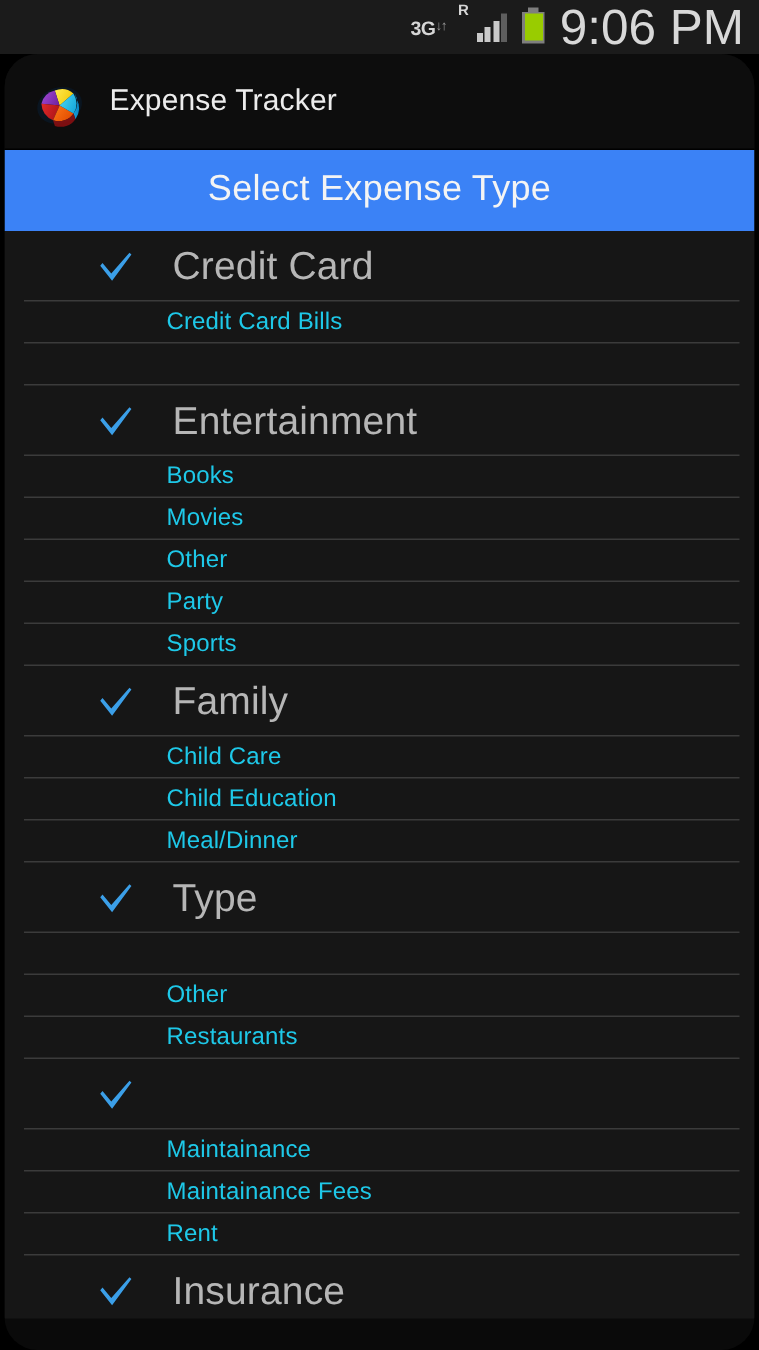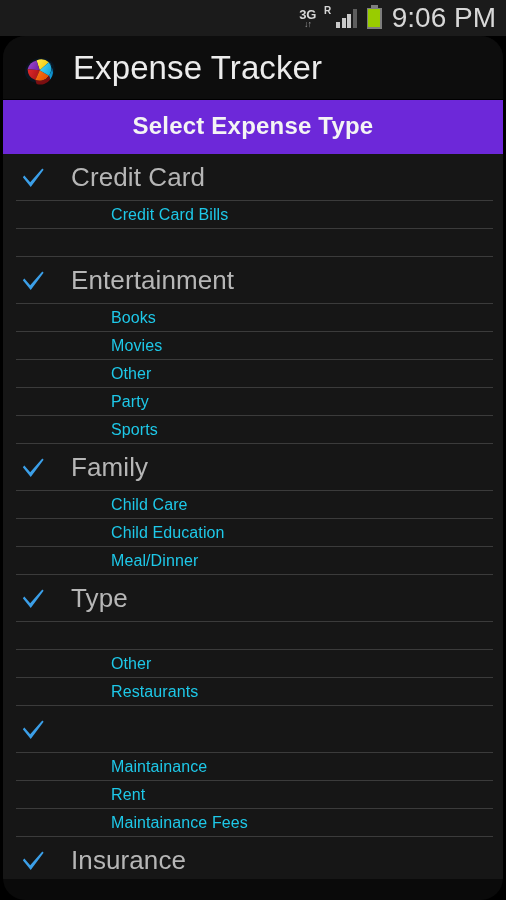--- a/index.html
+++ b/index.html
@@ -28,21 +28,21 @@
     padding-right: 10px;
     box-sizing: border-box;
   }
   .status-right {
     display: flex;
     align-items: center;
     gap: 7px;
   }
   .net-block {
     display: flex;
-    flex-direction: column;
+    flex-direction: row;
     align-items: center;
     line-height: 1;
     margin-right: 1px;
   }
   .net-label {
     font-size: 13px;
     font-weight: bold;
     color: #d6d6d6;
     letter-spacing: -0.3px;
   }
@@ -89,21 +89,21 @@
     top: -3px; left: 4px;
     width: 7px; height: 3px;
     background: #7e7e7e;
   }
   .battery-fill {
     width: 100%;
     height: 100%;
     background: #99cc00;
   }
   .clock {
-    font-size: 28px;
+    font-size: 33px;
     color: #d8d8d8;
     letter-spacing: 0px;
     margin-left: 3px;
     font-weight: normal;
   }
 
   
   .app-window {
     position: absolute;
     top: 36px;
@@ -125,48 +125,49 @@
     box-sizing: border-box;
     border-bottom: 1px solid #000;
   }
   .app-logo {
     width: 40px;
     height: 40px;
     flex: 0 0 40px;
     margin-right: 14px;
   }
   .app-title {
-    font-size: 33px;
+    font-size: 20px;
     color: #ececec;
     font-weight: normal;
     letter-spacing: 0.1px;
   }
 
   .screen-title {
     text-align: center;
     font-size: 24px;
-    font-weight: bold;
+    font-weight: normal;
     color: #f4f4f4;
-    background: #6d28d9;
+    background: #3b82f6;
     padding: 12px 0 14px 0;
     letter-spacing: 0.2px;
   }
 
   .list {
     background: #161616;
     height: 725px;
     overflow: hidden;
   }
 
   .group-row {
     position: relative;
     height: 47px;
     display: flex;
     align-items: center;
     box-sizing: border-box;
+    padding-left: 44px;
   }
   .check-icon {
     width: 26px;
     height: 26px;
     margin-left: 17px;
     margin-right: 0;
     flex: 0 0 26px;
   }
   .group-label {
     margin-left: 25px;
@@ -356,27 +357,27 @@
         <svg class="check-icon" viewBox="0 0 24 24">
           <path d="M2.6 11.2 L4.0 9.6 L9.4 16.0 L20.6 3.2 L21.8 4.3 L9.9 20.4 Z" fill="#3b9fe8"></path>
         </svg>
         <div class="divider"></div>
       </div>
       <div class="child-row">
         <span class="child-label">Maintainance</span>
         <div class="divider"></div>
       </div>
       <div class="child-row">
+        <span class="child-label">Maintainance Fees</span>
+        <div class="divider"></div>
+      </div>
+      <div class="child-row">
         <span class="child-label">Rent</span>
         <div class="divider"></div>
       </div>
-      <div class="child-row">
-        <span class="child-label">Maintainance Fees</span>
-        <div class="divider"></div>
-      </div>
       <div class="group-row">
         <svg class="check-icon" viewBox="0 0 24 24">
           <path d="M2.6 11.2 L4.0 9.6 L9.4 16.0 L20.6 3.2 L21.8 4.3 L9.9 20.4 Z" fill="#3b9fe8"></path>
         </svg>
         <span class="group-label">Insurance</span>
       </div>
     </div>
 
 </div>
 

